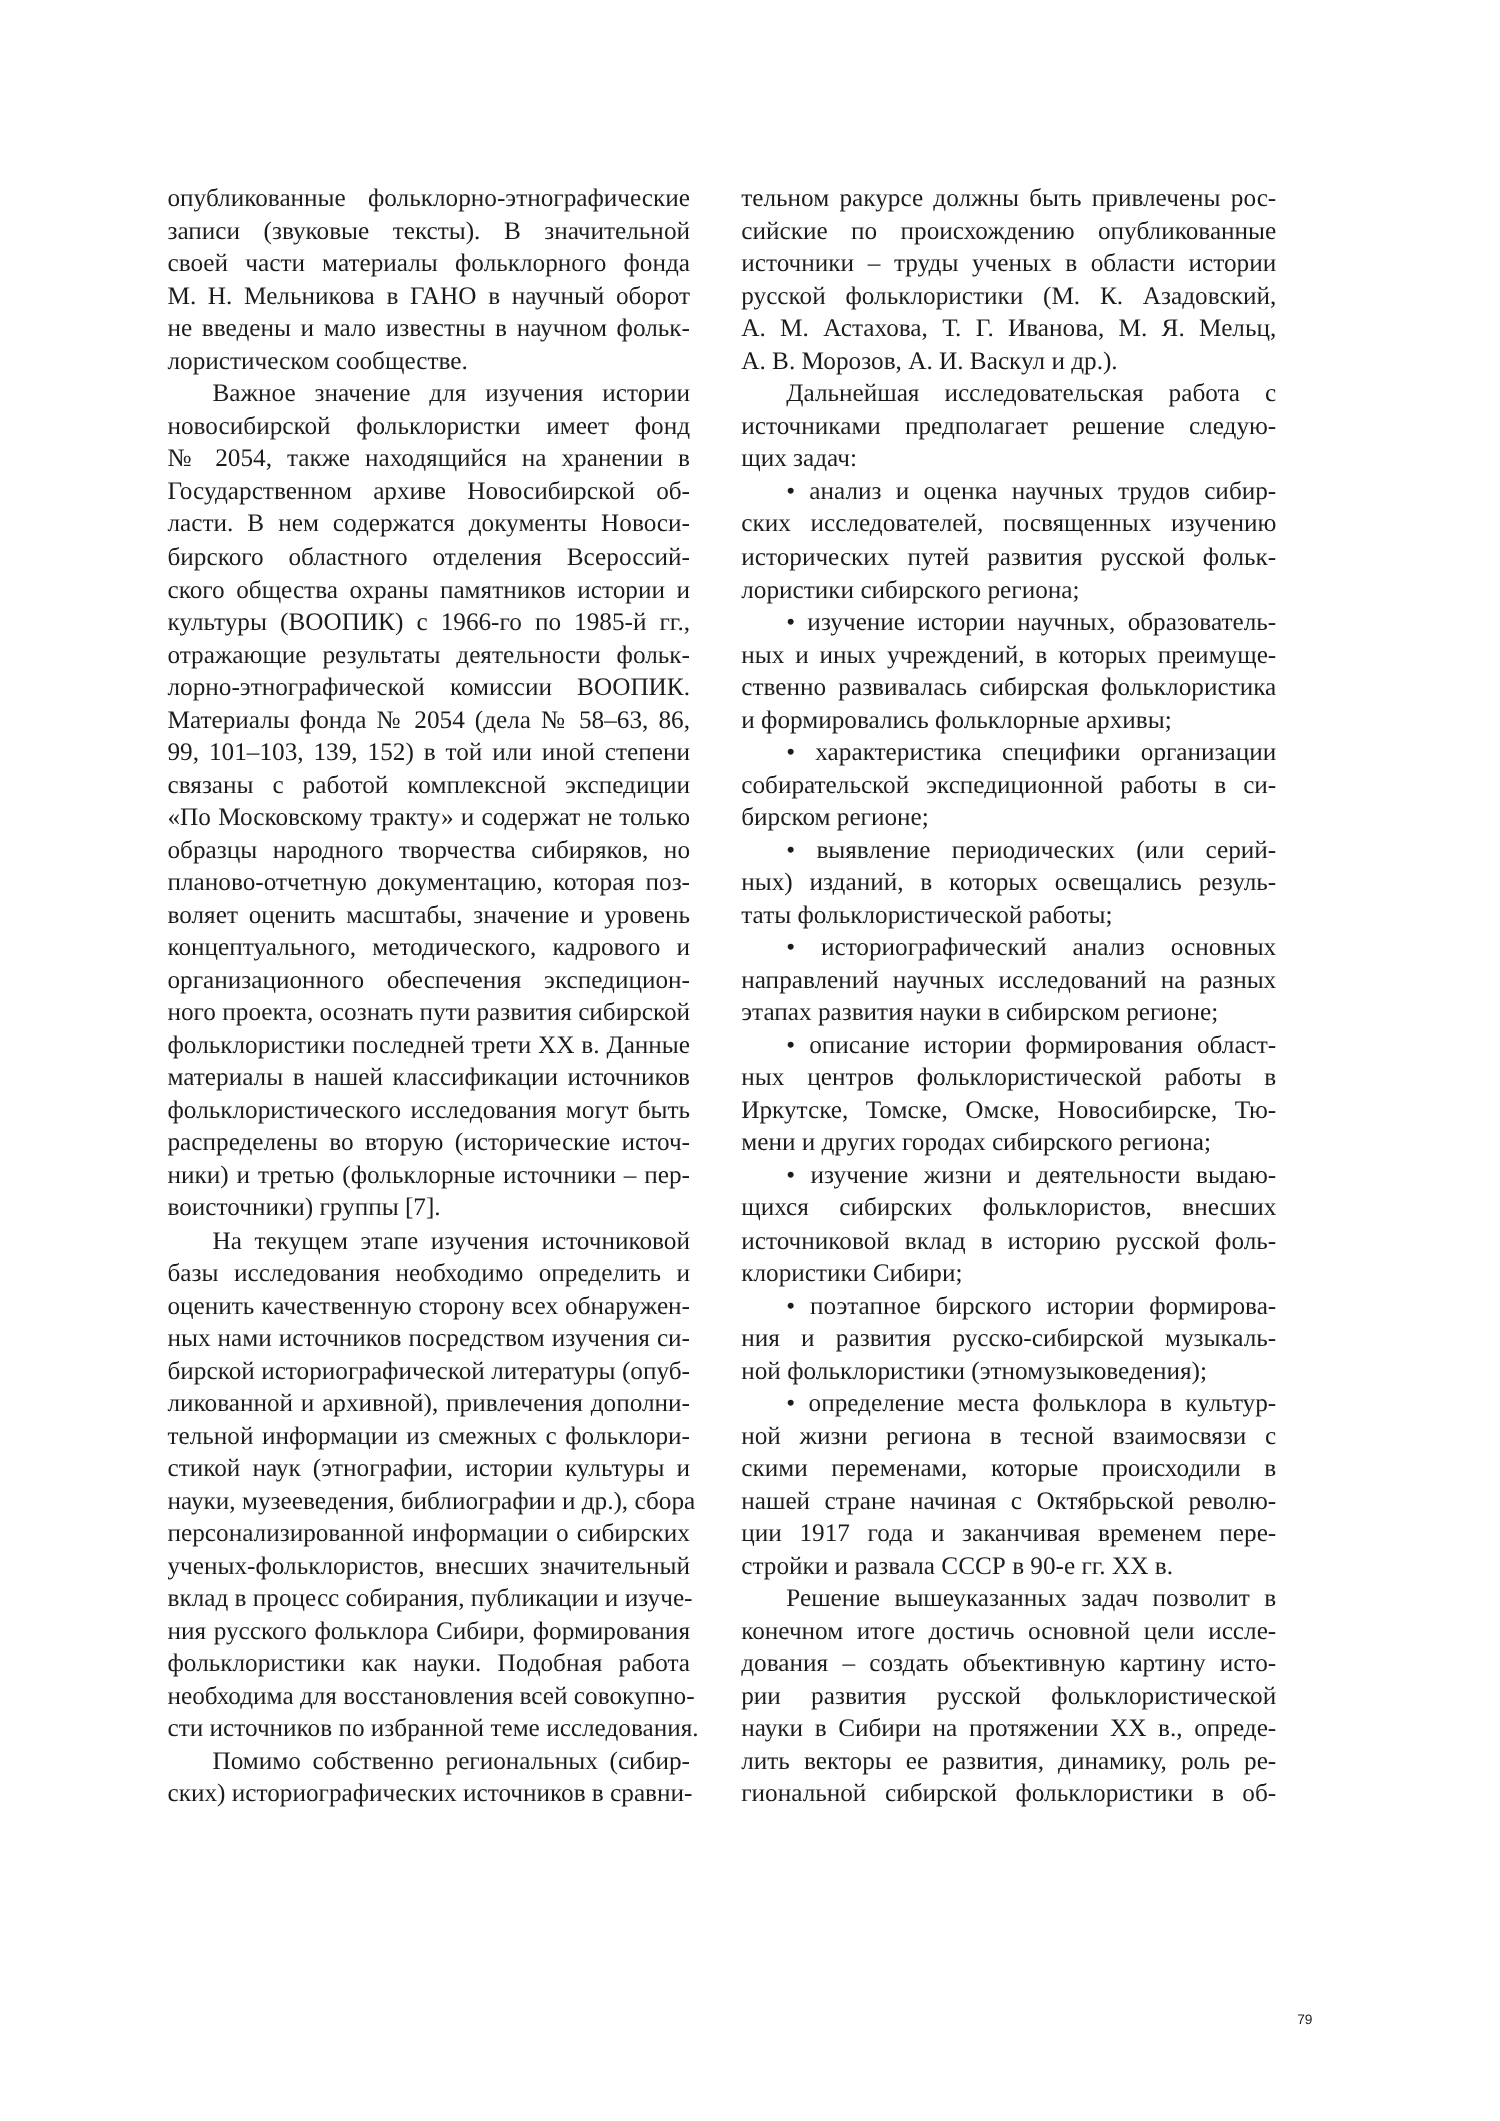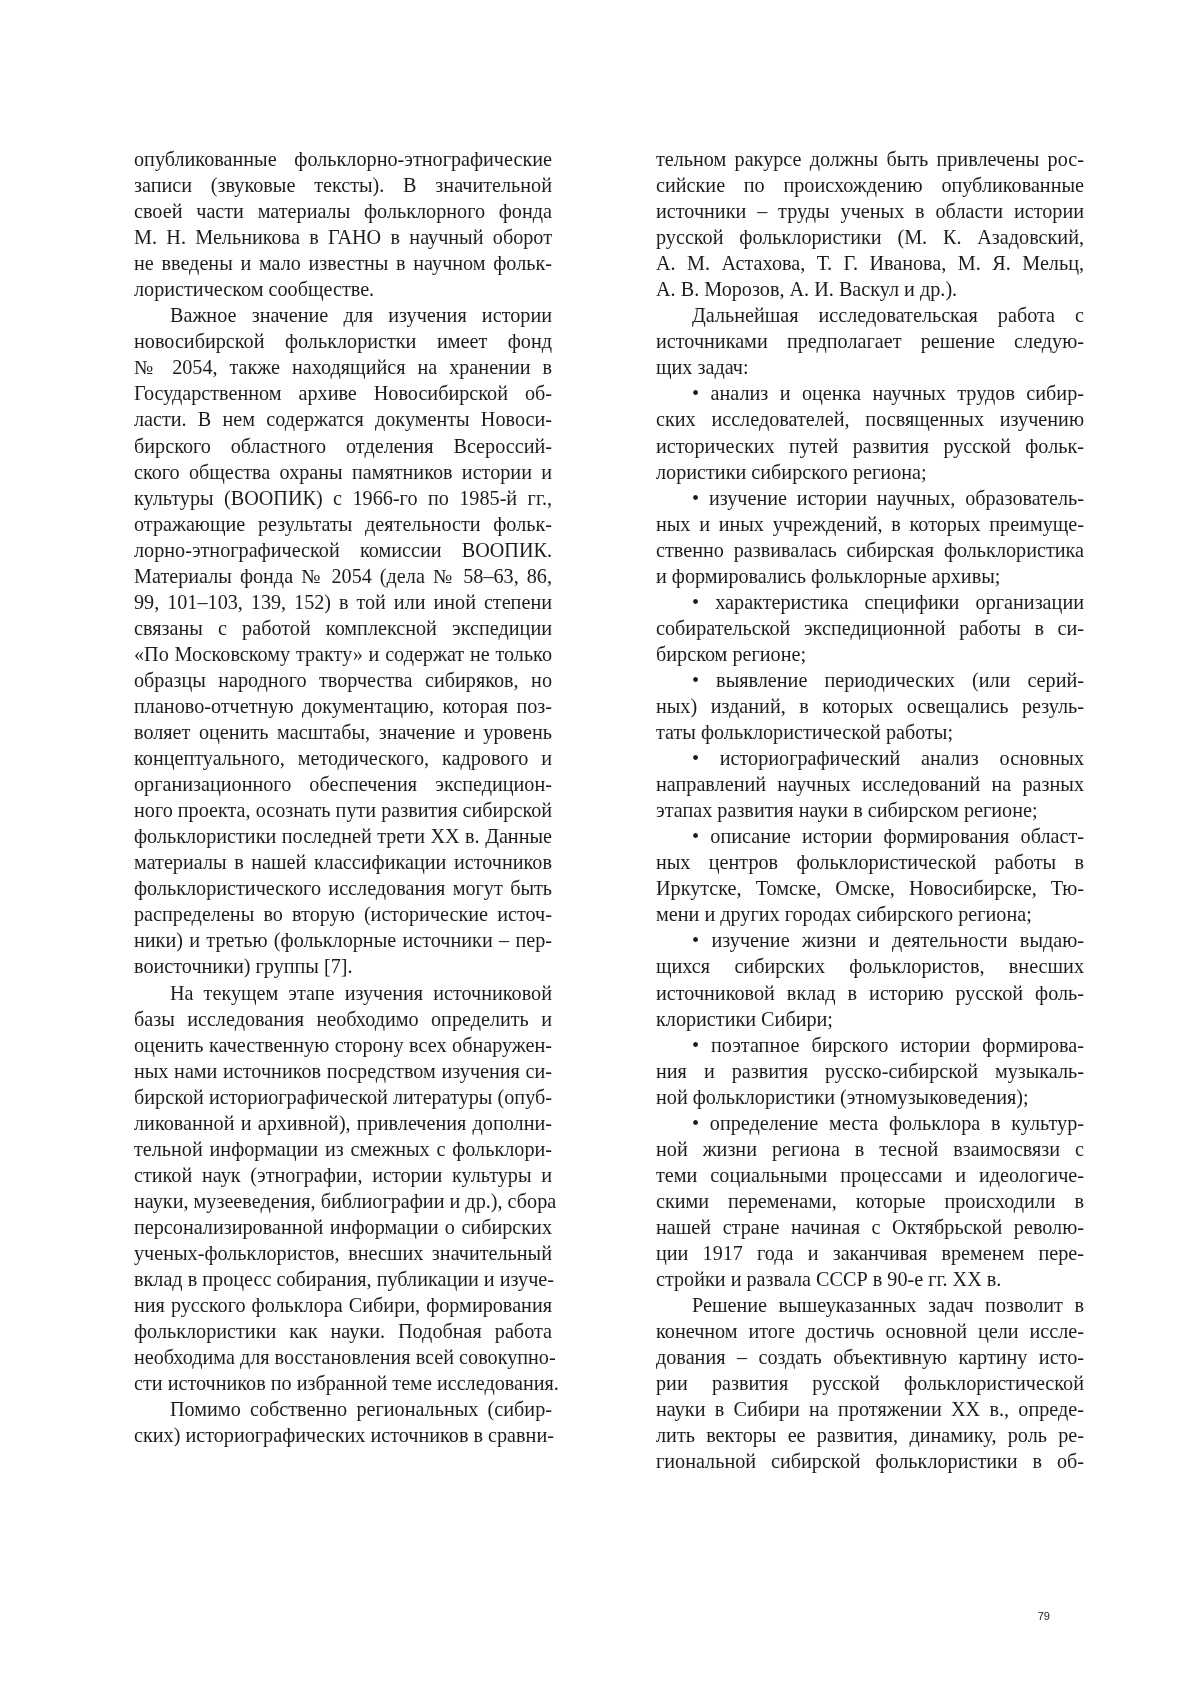--- a/index.html
+++ b/index.html
@@ -8,21 +8,21 @@
     .col {
       position: absolute;
       top: 146px;
       width: 418px;
       font-family: "Liberation Serif", "DejaVu Serif", serif;
       font-size: 20.2px;
       line-height: 26.05px;
       color: #1c1c1c;
     }
     .col-left { left: 134px; }
-    .col-right { left: 656px; width: 428px; }
+    .col-right { left: 593px; width: 428px; }
     .ln {
       display: block;
       white-space: nowrap;
       text-align: justify;
       text-align-last: justify;
       height: 26.05px;
       overflow: visible;
     }
     .ln.last { text-align-last: left; }
     .ln.indent { padding-left: 36px; }
@@ -126,21 +126,20 @@
       <span class="ln last">мени и других городах сибирского региона;</span>
       <span class="ln indent">• изучение жизни и деятельности выдаю-</span>
       <span class="ln">щихся сибирских фольклористов, внесших</span>
       <span class="ln">источниковой вклад в историю русской фоль-</span>
       <span class="ln last">клористики Сибири;</span>
       <span class="ln indent">• поэтапное бирского истории формирова-</span>
       <span class="ln">ния и развития русско-сибирской музыкаль-</span>
       <span class="ln last">ной фольклористики (этномузыковедения);</span>
       <span class="ln indent">• определение места фольклора в культур-</span>
       <span class="ln">ной жизни региона в тесной взаимосвязи с</span>
-      <span class="ln">теми социальными процессами и идеологиче-</span>
       <span class="ln">скими переменами, которые происходили в</span>
       <span class="ln">нашей стране начиная с Октябрьской револю-</span>
       <span class="ln">ции 1917 года и заканчивая временем пере-</span>
       <span class="ln last">стройки и развала СССР в 90-е гг. XX в.</span>
       <span class="ln indent">Решение вышеуказанных задач позволит в</span>
       <span class="ln">конечном итоге достичь основной цели иссле-</span>
       <span class="ln">дования – создать объективную картину исто-</span>
       <span class="ln">рии развития русской фольклористической</span>
       <span class="ln">науки в Сибири на протяжении XX в., опреде-</span>
       <span class="ln">лить векторы ее развития, динамику, роль ре-</span>

